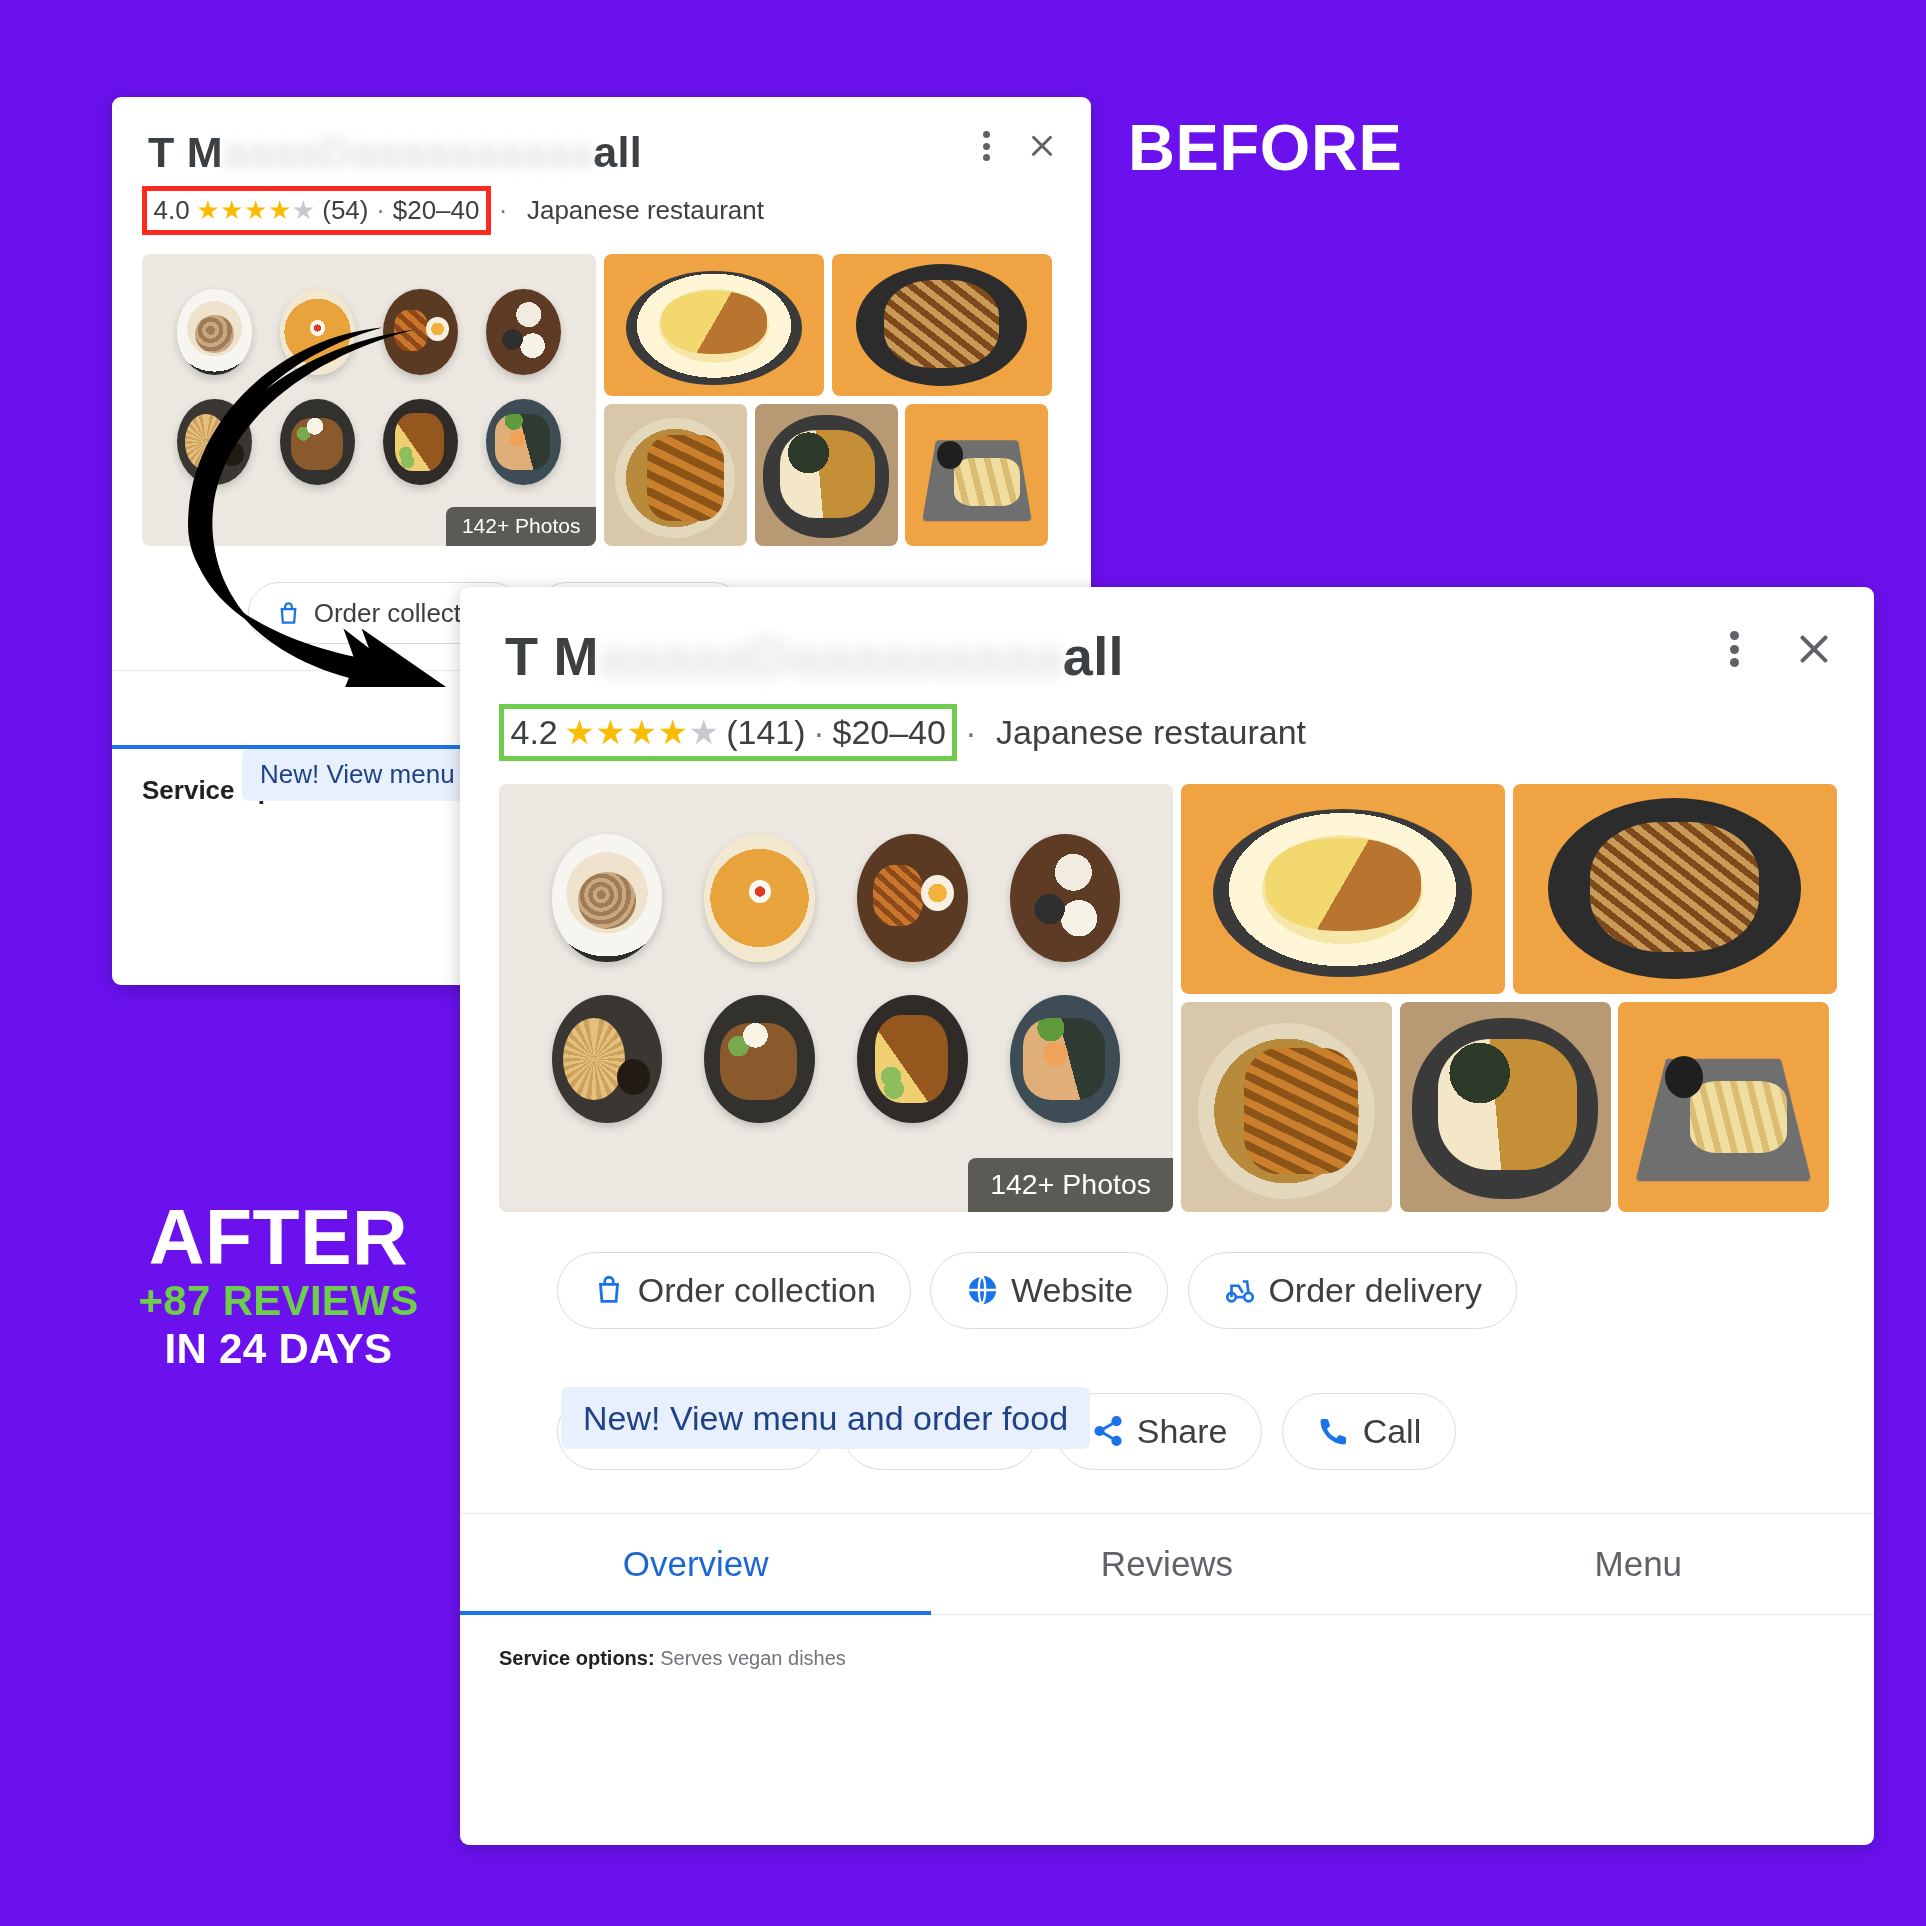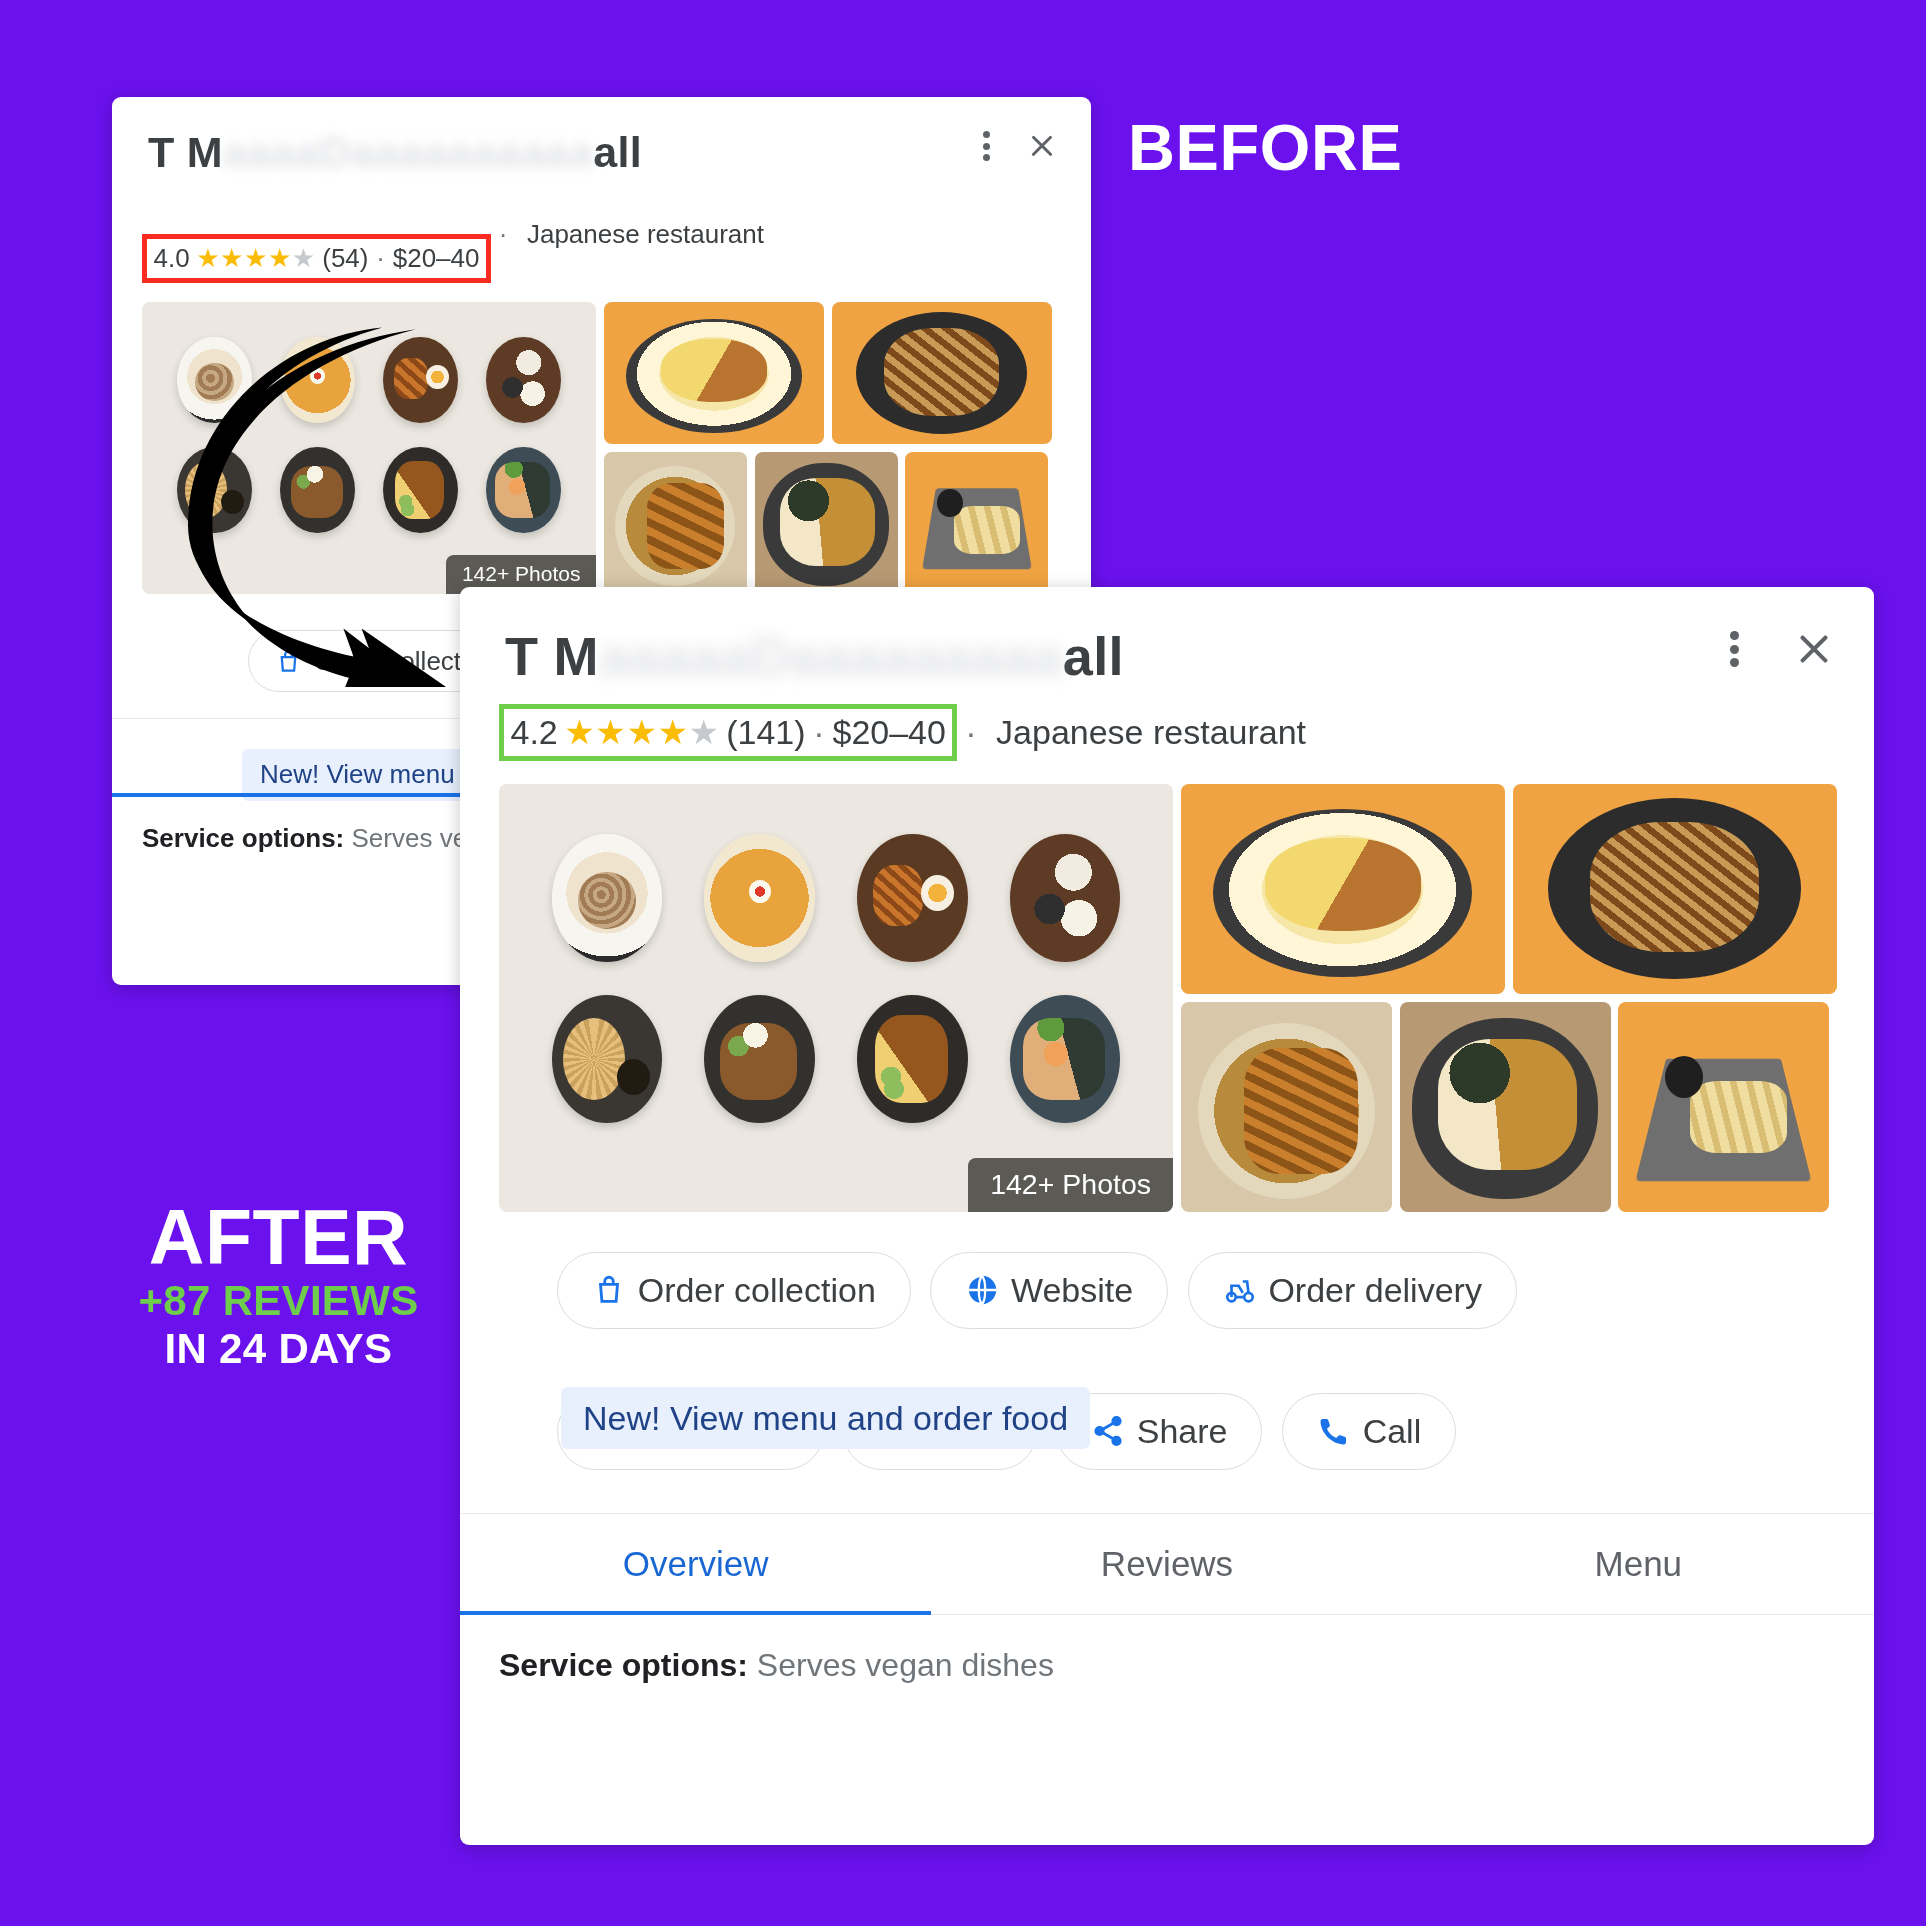--- a/index.html
+++ b/index.html
@@ -75,21 +75,21 @@
   .rating-row{
     display:flex; align-items:center; white-space:nowrap;
     font-size:26px; color:#3c4043;
   }
   #after-card .rating-row{ font-size:34px; }
   .rating-box{
     display:inline-flex; align-items:center;
     padding:3.9px 6.5px;
     background:#fff;
   }
-  .hl-red{ border:5.8px solid #fb2b22;margin-top:48px; }
+  .hl-red{ border:5.8px solid #fb2b22; }
   .hl-green{ border:5.8px solid #6ECD4B; }
   .stars{ letter-spacing:0.6px; margin:0 6.5px; line-height:1; }
   .star-on{ color:#FBBC04; }
   .star-off{ color:#c6c9cd; }
   .sep{ margin:0 7.8px; color:#70757a; }
   .cat{ margin-left:11.7px; color:#3c4043; }
 
   
   .photos{ display:flex; gap:7.8px; }
   .hero{
@@ -248,21 +248,21 @@
   #after-card .photos{ padding:23px 0 0 39px; }
   #after-card .hero{ width:674px; height:428px; }
   #after-card .photo-badge{ font-size:28.5px; padding:10.4px 22px; }
   #after-card .thumb-lg{ width:324px; height:210px; }
   #after-card .thumb-sm{ width:211px; height:210px; }
   #after-card .chips{ padding:40px 0 0 97px; gap:19.5px; row-gap:0px; }
   #after-card .chip{ font-size:34px; padding:18px 34px; }
   #after-card .tip{ font-size:34px; padding:11.7px 22px; position:absolute; left:101px; top:800px; z-index:5; }
   #after-card .tabs{ margin-top:43px; }
   #after-card .tab{ font-size:35px; padding:30px 0; }
-  #after-card .svcrow{ font-size:32px; padding:32px 0 0 39px; }
+  #after-card .svcrow{ font-size:20px; padding:32px 0 0 39px; }
 
   
   #arrow{ position:absolute; left:188px; top:324px; width:272px; height:363px; z-index:2; }
 
   
   #before-label{
     position:absolute; left:1128px; top:110px;
     color:#fff; font-size:65px; font-weight:bold; letter-spacing:0.6px;
   }
   #after-block{ position:absolute; left:110px; top:1197px; width:337px; text-align:center; }

